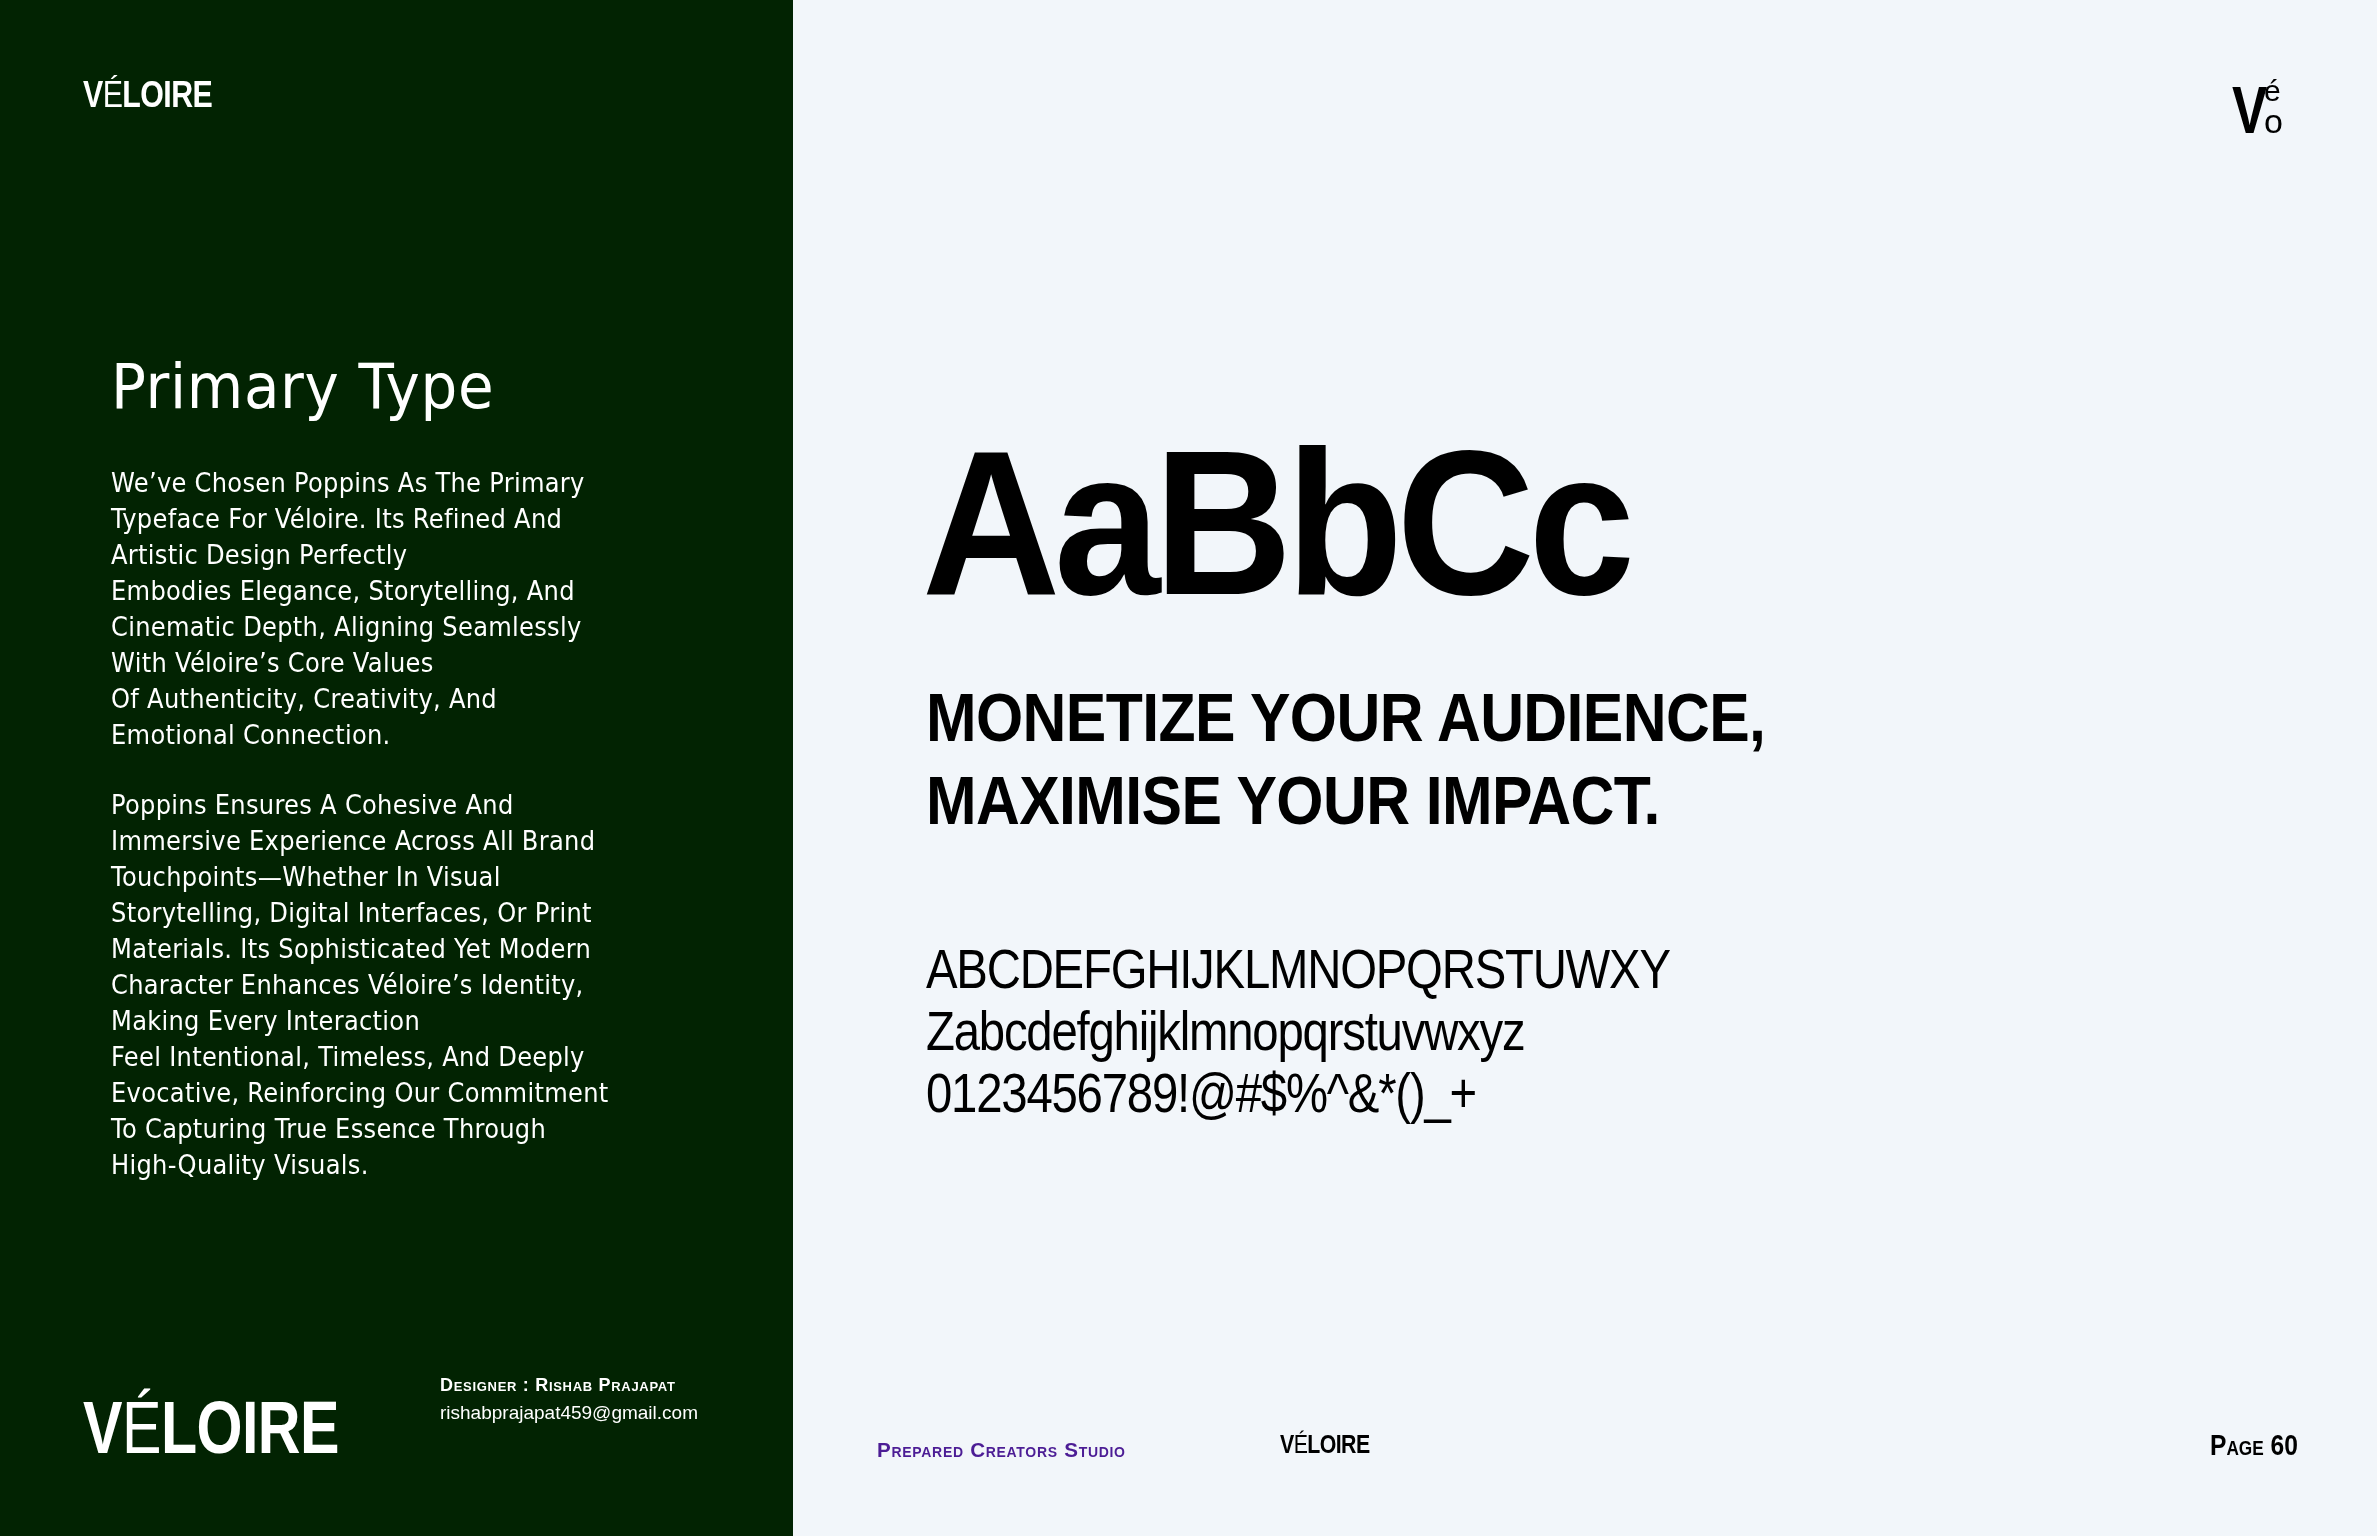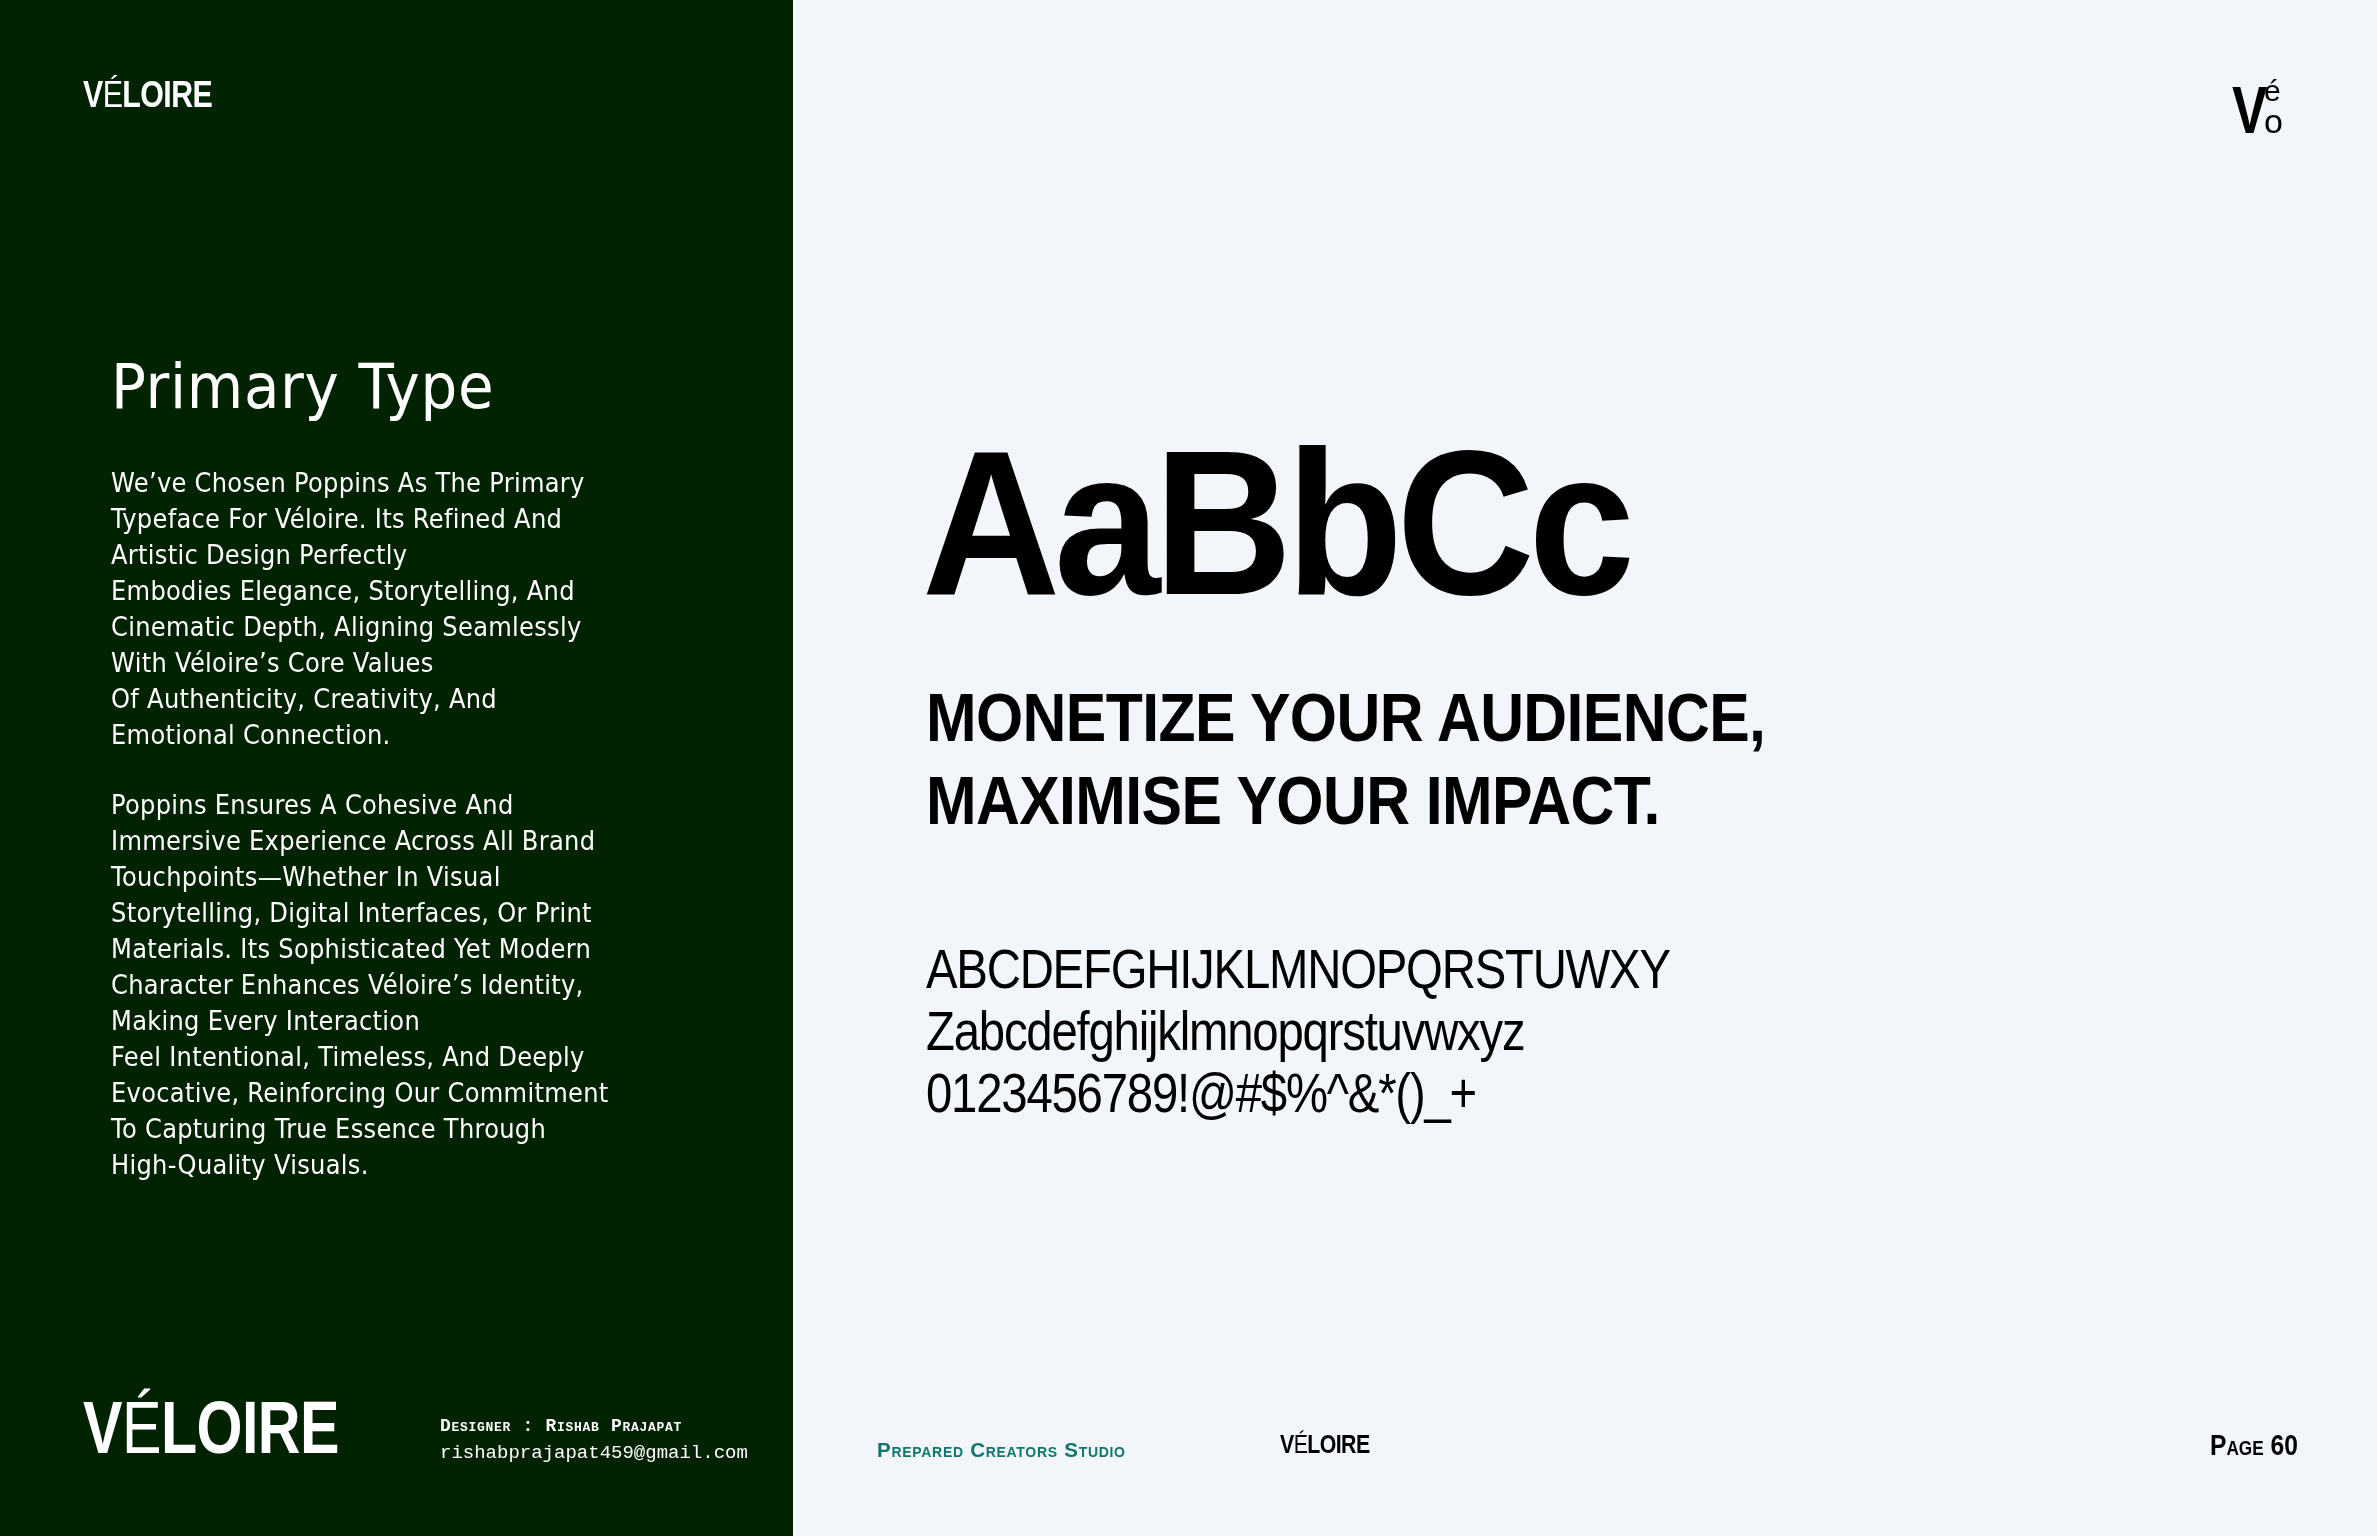--- a/index.html
+++ b/index.html
@@ -130,23 +130,23 @@
   .body-text .line {
     display: block;
     white-space: nowrap;
   }
   .para-1 { top: 465px; }
   .para-2 { top: 787px; }
 
   .designer-block {
     position: absolute;
     left: 440px;
-    top: 1414px;
-    color: #FFFFFF;
-    font-family: Liberation Mono, monospace;
+    top: 1373px;
+    color: #FFFFFF;
+    font-family: Liberation Sans, sans-serif;
   }
   .designer-name {
     font-size: 18px;
     font-variant: small-caps;
     letter-spacing: 0.7px;
     line-height: 25px;
     font-weight: 700;
     text-transform: none;
   }
   .designer-email {
@@ -197,21 +197,21 @@
   .glyphs .line { display: block; }
 
   .footer-studio {
     position: absolute;
     left: 877px;
     top: 1438px;
     font-size: 20.6px;
     font-variant: small-caps;
     font-weight: 700;
     letter-spacing: 0.7px;
-    color: #0f766e;
+    color: #4c1d95;
     white-space: nowrap;
   }
   .page-number {
     position: absolute;
     left: 2210px;
     top: 1428px;
     font-size: 30px;
     font-weight: 700;
     font-variant: small-caps;
     color: #000;

